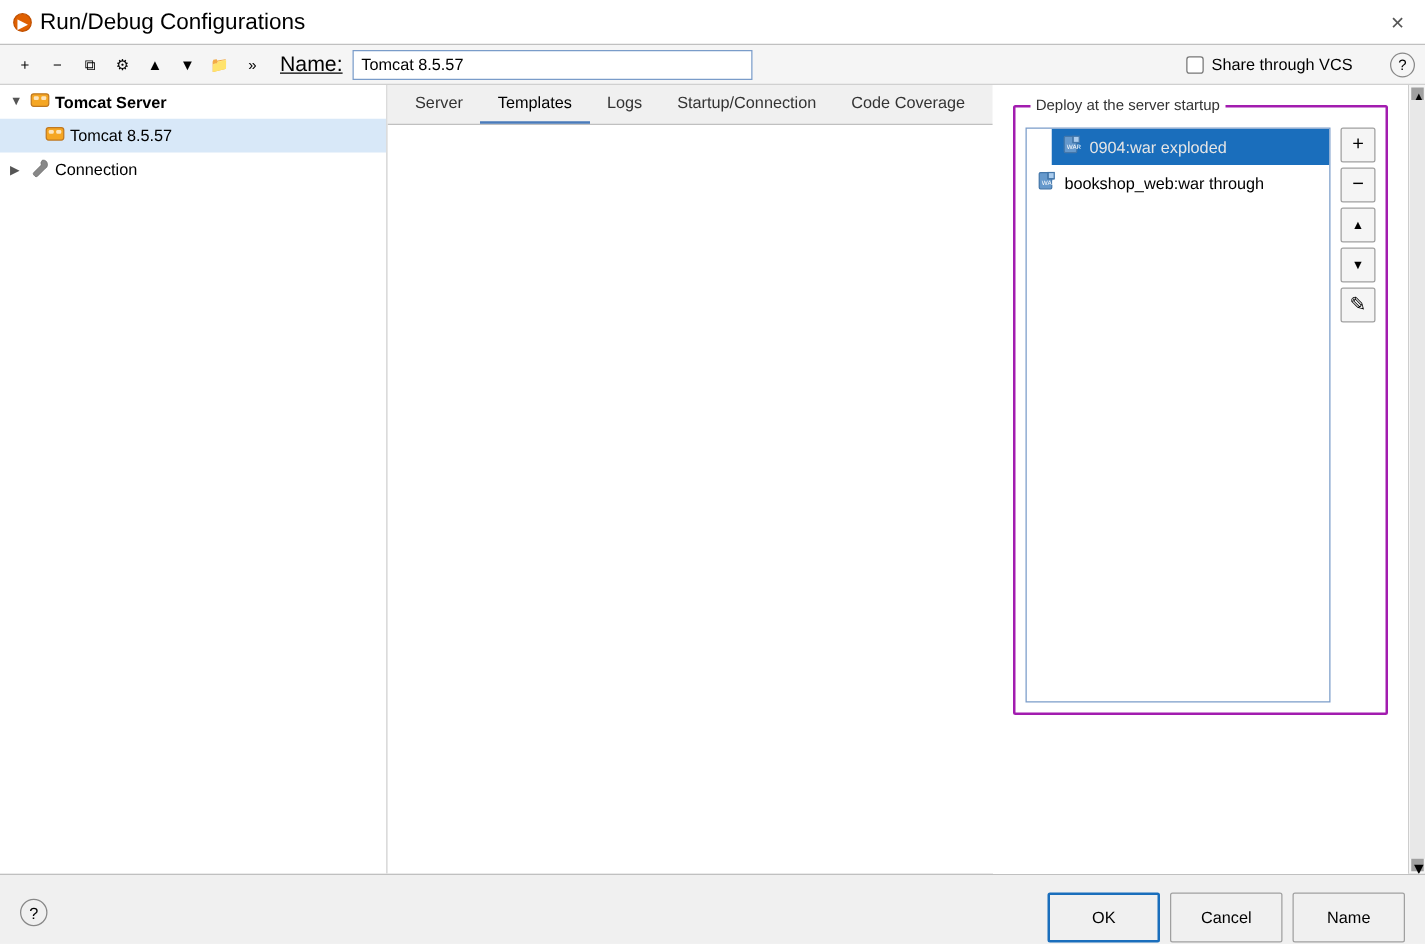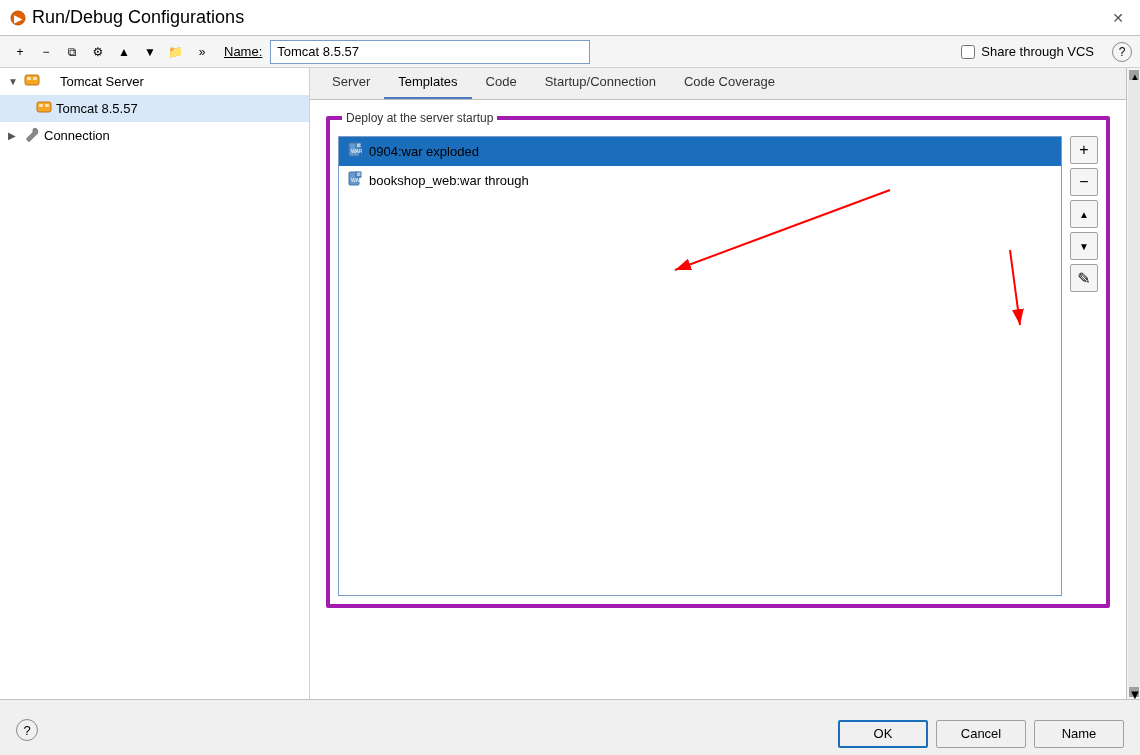--- a/index.html
+++ b/index.html
@@ -68,36 +68,36 @@
       border-radius: 2px;
     }
     .name-field-container {
       display: flex;
       align-items: center;
       margin-left: 8px;
       gap: 8px;
       flex: 1;
     }
     .name-label {
-      font-size: 13px;
+      font-size: 17px;
       text-decoration: underline;
     }
     .name-input {
       border: 1px solid #7a9cc9;
       padding: 2px 6px;
       font-size: 13px;
       width: 320px;
       height: 24px;
       outline: none;
     }
     .share-vcs-container {
       display: flex;
       align-items: center;
       gap: 6px;
-      margin-right: 16px;
+      margin-right: 28px;
     }
     .share-vcs-checkbox {
       width: 14px;
       height: 14px;
     }
     .help-btn {
       width: 20px;
       height: 20px;
       border-radius: 50%;
       border: 1px solid #888;
@@ -138,22 +138,21 @@
     .chevron {
       font-size: 10px;
       color: #555;
       width: 12px;
     }
     .server-icon {
       font-size: 14px;
     }
     .sidebar-group-label {
       font-size: 13px;
-      font-weight: normal;
-      margin-left: 16px;
+      font-weight: bold;
     }
     .sidebar-item {
       display: flex;
       align-items: center;
       padding: 4px 8px 4px 36px;
       cursor: pointer;
       gap: 4px;
     }
     .sidebar-item.selected {
       background: #d8e8f8;
@@ -166,21 +165,21 @@
       align-items: center;
       padding: 4px 8px;
       cursor: pointer;
       gap: 4px;
     }
 
     
     .right-panel {
       flex: 1;
       display: flex;
-      flex-direction: column;
+      flex-direction: row;
       overflow: hidden;
     }
 
     
     .tabs {
       display: flex;
       border-bottom: 1px solid #c0c0c0;
       background: #f0f0f0;
       padding: 0 8px;
       flex-shrink: 0;
@@ -203,21 +202,21 @@
     
     .panel-content {
       flex: 1;
       padding: 16px;
       overflow: auto;
       background: #ffffff;
     }
 
     
     .section-group {
-      border: 4px solid #a21caf;
+      border: 2px solid #a21caf;
       border-radius: 2px;
       margin-bottom: 12px;
       position: relative;
     }
     .section-legend {
       position: absolute;
       top: -9px;
       left: 12px;
       background: #ffffff;
       padding: 0 4px;
@@ -238,21 +237,22 @@
     .deploy-item {
       display: flex;
       align-items: center;
       padding: 5px 8px;
       gap: 6px;
       cursor: pointer;
       font-size: 13px;
     }
     .deploy-item.selected {
       background: #1a6ebc;
-      color: #000000;
+      color: #e5e5e5;
+      margin-left: 20px;
     }
 
     
     .deploy-side-btns {
       display: flex;
       flex-direction: column;
       gap: 4px;
     }
     .deploy-side-btn {
       width: 28px;
@@ -285,21 +285,21 @@
       align-items: center;
       padding: 10px 16px;
       border-top: 1px solid #c0c0c0;
       background: #f0f0f0;
       gap: 8px;
       flex-shrink: 0;
       height: 56px;
     }
     .bottom-btn {
       min-width: 90px;
-      height: 28px;
+      height: 40px;
       border: 1px solid #a0a0a0;
       background: #f0f0f0;
       cursor: pointer;
       font-size: 13px;
       padding: 0 16px;
       border-radius: 2px;
       margin-top: 12px;
     }
     .bottom-btn.primary {
       border: 2px solid #1a6ebc;
@@ -401,21 +401,21 @@
       </span>
       <span>Connection</span>
     </div>
   </div>
 
   <div class="right-panel">
 
     <div class="tabs">
       <div class="tab">Server</div>
       <div class="tab active">Templates</div>
-      <div class="tab">Code</div>
+      <div class="tab">Logs</div>
       <div class="tab">Startup/Connection</div>
       <div class="tab">Code Coverage</div>
     </div>
 
     <div class="panel-content" style="position: relative;">
       <div class="section-group">
         <span class="section-legend">Deploy at the server startup</span>
         <div class="section-inner">
           <div class="deploy-list">
             <div class="deploy-item selected">

